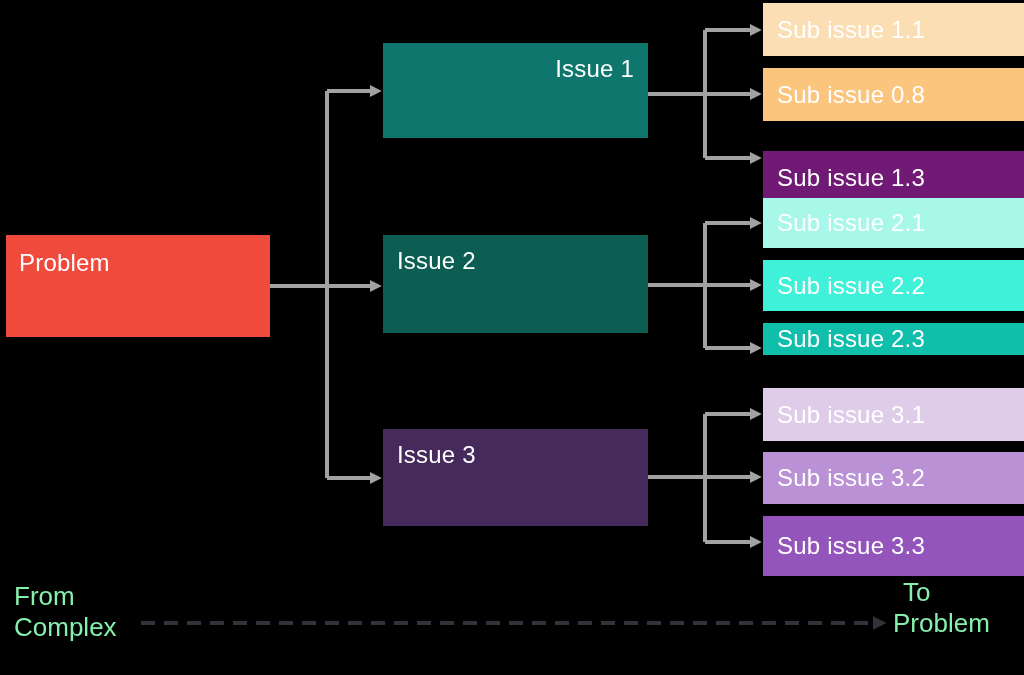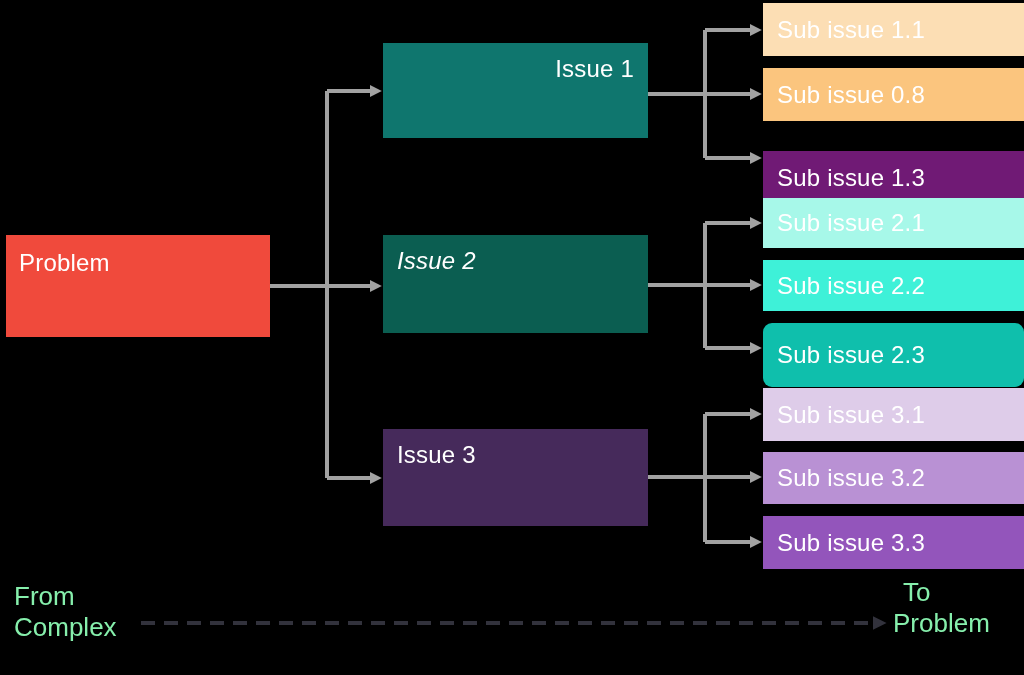--- a/index.html
+++ b/index.html
@@ -11,24 +11,24 @@
   .issuebox{left:383px;width:265px;padding:12px 14px;}
   .issue1{top:43px;height:95px;}
   .issue2{top:235px;height:98px;}
   .issue3{top:429px;height:97px;}
   .subbox{left:763px;width:261px;display:flex;align-items:center;padding:0 14px;}
   .sub11{top:3px;height:53px;}
   .sub12{top:68px;height:53px;}
   .sub13{top:131px;height:53px;}
   .sub21{top:198px;height:50px;}
   .sub22{top:260px;height:51px;}
-  .sub23{top:323px;height:64px;border-radius:9px;}
+  .sub23{top:323px;height:32px;}
   .sub31{top:388px;height:53px;}
   .sub32{top:452px;height:52px;}
-  .sub33{top:516px;height:53px;}
+  .sub33{top:516px;height:60px;}
   .axis-label{position:absolute;color:#86efac;font-size:26px;line-height:31px;font-weight:500;}
   .axis-from{left:14px;top:581px;}
   .axis-to{left:893px;top:577px;}
   .axis-to .l1{margin-left:10px;}
 </style>
 </head>
 <body>
 
 <div class="canvas">
 
@@ -77,21 +77,21 @@
     <path d="M141,623 H874" stroke="#32323C" stroke-width="4" fill="none" stroke-dasharray="14 9" marker-end="url(#arrdark)"></path>
   </svg>
 
   <div class="box rootbox" style="background-color: rgb(240, 74, 60);">
     <span>Problem</span>
   </div>
 
   <div class="box issuebox issue1" style="background-color: #0f766e; text-align: right;">
     <span>Issue 1</span>
   </div>
-  <div class="box issuebox issue2" style="background-color: rgb(11, 94, 81); font-style: italic;">
+  <div class="box issuebox issue2" style="background-color: rgb(11, 94, 81);">
     <span>Issue 2</span>
   </div>
   <div class="box issuebox issue3" style="background-color: rgb(70, 42, 91);">
     <span>Issue 3</span>
   </div>
 
   <div class="box subbox sub11" style="background-color: rgb(252, 222, 180);">
     <span>Sub issue 1.1</span>
   </div>
   <div class="box subbox sub12" style="background-color: rgb(251, 197, 126);">

